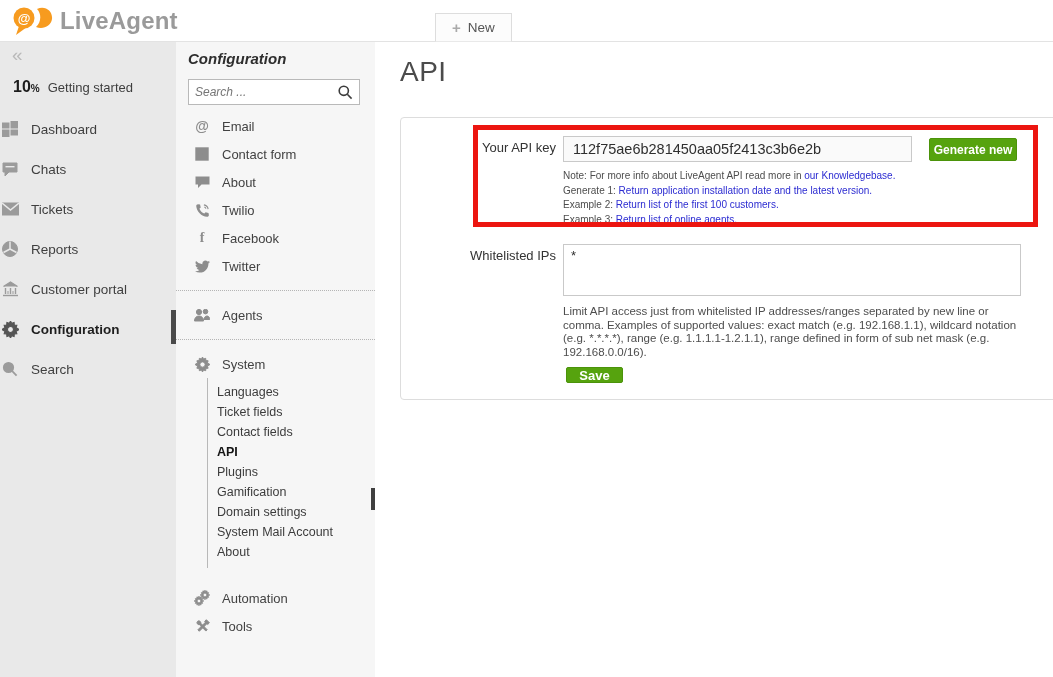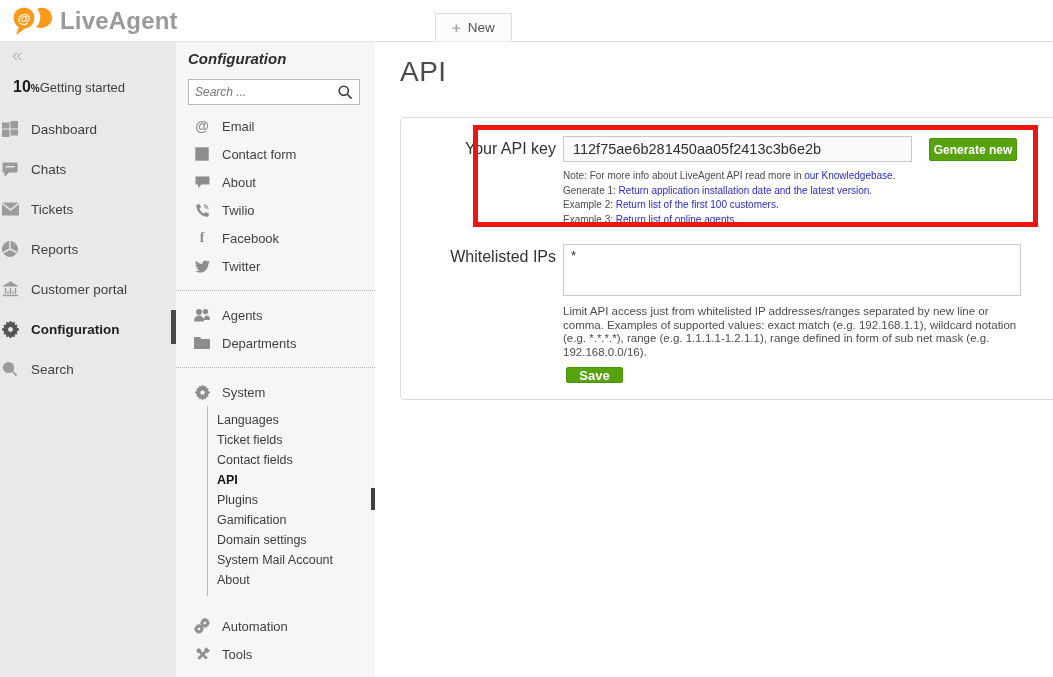--- a/index.html
+++ b/index.html
@@ -18,21 +18,21 @@
   .new-plus { color:#aaa; font-size:15px; font-weight:bold; line-height:1; }
   .new-label { color:#555; font-size:13.5px; }
 
   
   .sidebar { position:absolute; left:0; top:42px; width:176px; height:635px;
     background:#e9e9e9; }
   .collapse { position:absolute; left:12px; top:2px; font-size:19px; color:#b9b9b9; cursor:pointer; }
   .gs-row { position:absolute; left:13px; top:36px; display:flex; align-items:baseline; cursor:pointer; }
   .gs-num { font-size:16px; font-weight:bold; color:#1c1c1c; }
   .gs-pct { font-size:10px; font-weight:bold; color:#1c1c1c; }
-  .gs-label { font-size:13px; color:#3e3e3e; margin-left:0; }
+  .gs-label { font-size:13px; color:#3e3e3e; margin-left:8px; }
   .nav { position:absolute; left:0; top:67px; width:176px; }
   .nav-item { height:40px; display:flex; align-items:center; cursor:pointer; }
   .nav-item .icon { width:20px; display:flex; justify-content:center; }
   .nav-item .icon svg { fill:#9b9b9b; stroke:#9b9b9b; }
   .nav-label { font-size:13.5px; color:#3f3f3f; margin-left:11px; }
   .nav-item.active .nav-label { font-weight:bold; color:#1e1e1e; }
   .nav-item.active .icon svg { fill:#555; stroke:#555; }
   .sb-scroll { position:absolute; right:0; top:268px; width:5px; height:34px; background:#4a4a4a; }
 
   
@@ -59,21 +59,21 @@
   .subitem.active { font-weight:bold; color:#141414; }
   .cp-scroll { position:absolute; right:0; top:446px; width:4px; height:22px; background:#3f3f3f; }
 
   
   .main { position:absolute; left:375px; top:42px; width:678px; height:635px; background:#fff; }
   .page-title { position:absolute; left:25px; top:14px; font-size:28px; font-weight:normal;
     color:#4b4b4b; letter-spacing:.5px; }
   .card { position:absolute; left:25px; top:75px; right:-8px; height:283px;
     border:1px solid #ddd; border-radius:4px; background:#fff; }
   .row-label { position:absolute; width:155px; text-align:right; padding-right:0;
-    font-size:16px; color:#333; }
+    font-size:13px; color:#333; }
   .lbl-key { left:0; top:22px; }
   .lbl-ips { left:0; top:130px; }
   .key-input { position:absolute; left:162px; top:18px; width:349px; height:26px;
     background:#fafafa; border:1px solid #c9c9c9; font-family:"Liberation Sans",sans-serif;
     font-size:14.5px; color:#2f2f2f; padding:0 9px; }
   .gen-btn { position:absolute; left:528px; top:20px; width:88px; height:23px;
     background:#56a30e; border:1px solid #4b930a; border-radius:2px; color:#fff;
     font-family:"Liberation Sans",sans-serif; font-size:12px; font-weight:bold; cursor:pointer; }
   .notes { position:absolute; left:162px; top:51px; font-size:10px; line-height:14.5px; color:#4d4d4d; }
   .notes a { color:#2b2bd1; text-decoration:none; cursor:pointer; }
@@ -254,28 +254,20 @@
       <span class="icon">
         <svg width="16" height="13" viewBox="0 0 16 13" stroke="none">
             <circle cx="5" cy="3" r="2.6"></circle>
             <circle cx="11.5" cy="2.6" r="2.3"></circle>
             <path d="M0.5 12 C0.5 8.8 2.5 7 5 7 C7.5 7 9.5 8.8 9.5 12 Z"></path>
             <path d="M9.8 10.5 C10.2 8 12 6.6 13.7 7.1 C15 7.5 15.7 8.8 15.7 10.5 Z"></path>
           </svg>
       </span>
       <span class="clabel">Agents</span>
     </div>
-    <div class="citem">
-      <span class="icon">
-        <svg width="16" height="12" viewBox="0 0 16 12" stroke="none">
-            <path d="M0.5 0.5h5.5l1.5 2h8v9h-15z"></path>
-          </svg>
-      </span>
-      <span class="clabel">Departments</span>
-    </div>
 
     <div class="cdivider"></div>
 
     <div class="citem">
       <span class="icon">
         <svg width="15" height="15" viewBox="0 0 16 16" stroke="none">
             <path fill-rule="evenodd" d="M8 0l1.1 2.1 2.3-.7.2 2.4 2.4.2-.7 2.3L16 8l-2.7 1.7.7 2.3-2.4.2-.2 2.4-2.3-.7L8 16l-1.1-2.1-2.3.7-.2-2.4-2.4-.2.7-2.3L0 8l2.7-1.7-.7-2.3 2.4-.2.2-2.4 2.3.7L8 0zm0 5.2a2.8 2.8 0 100 5.6 2.8 2.8 0 000-5.6z"></path>
           </svg>
       </span>
       <span class="clabel">System</span>

